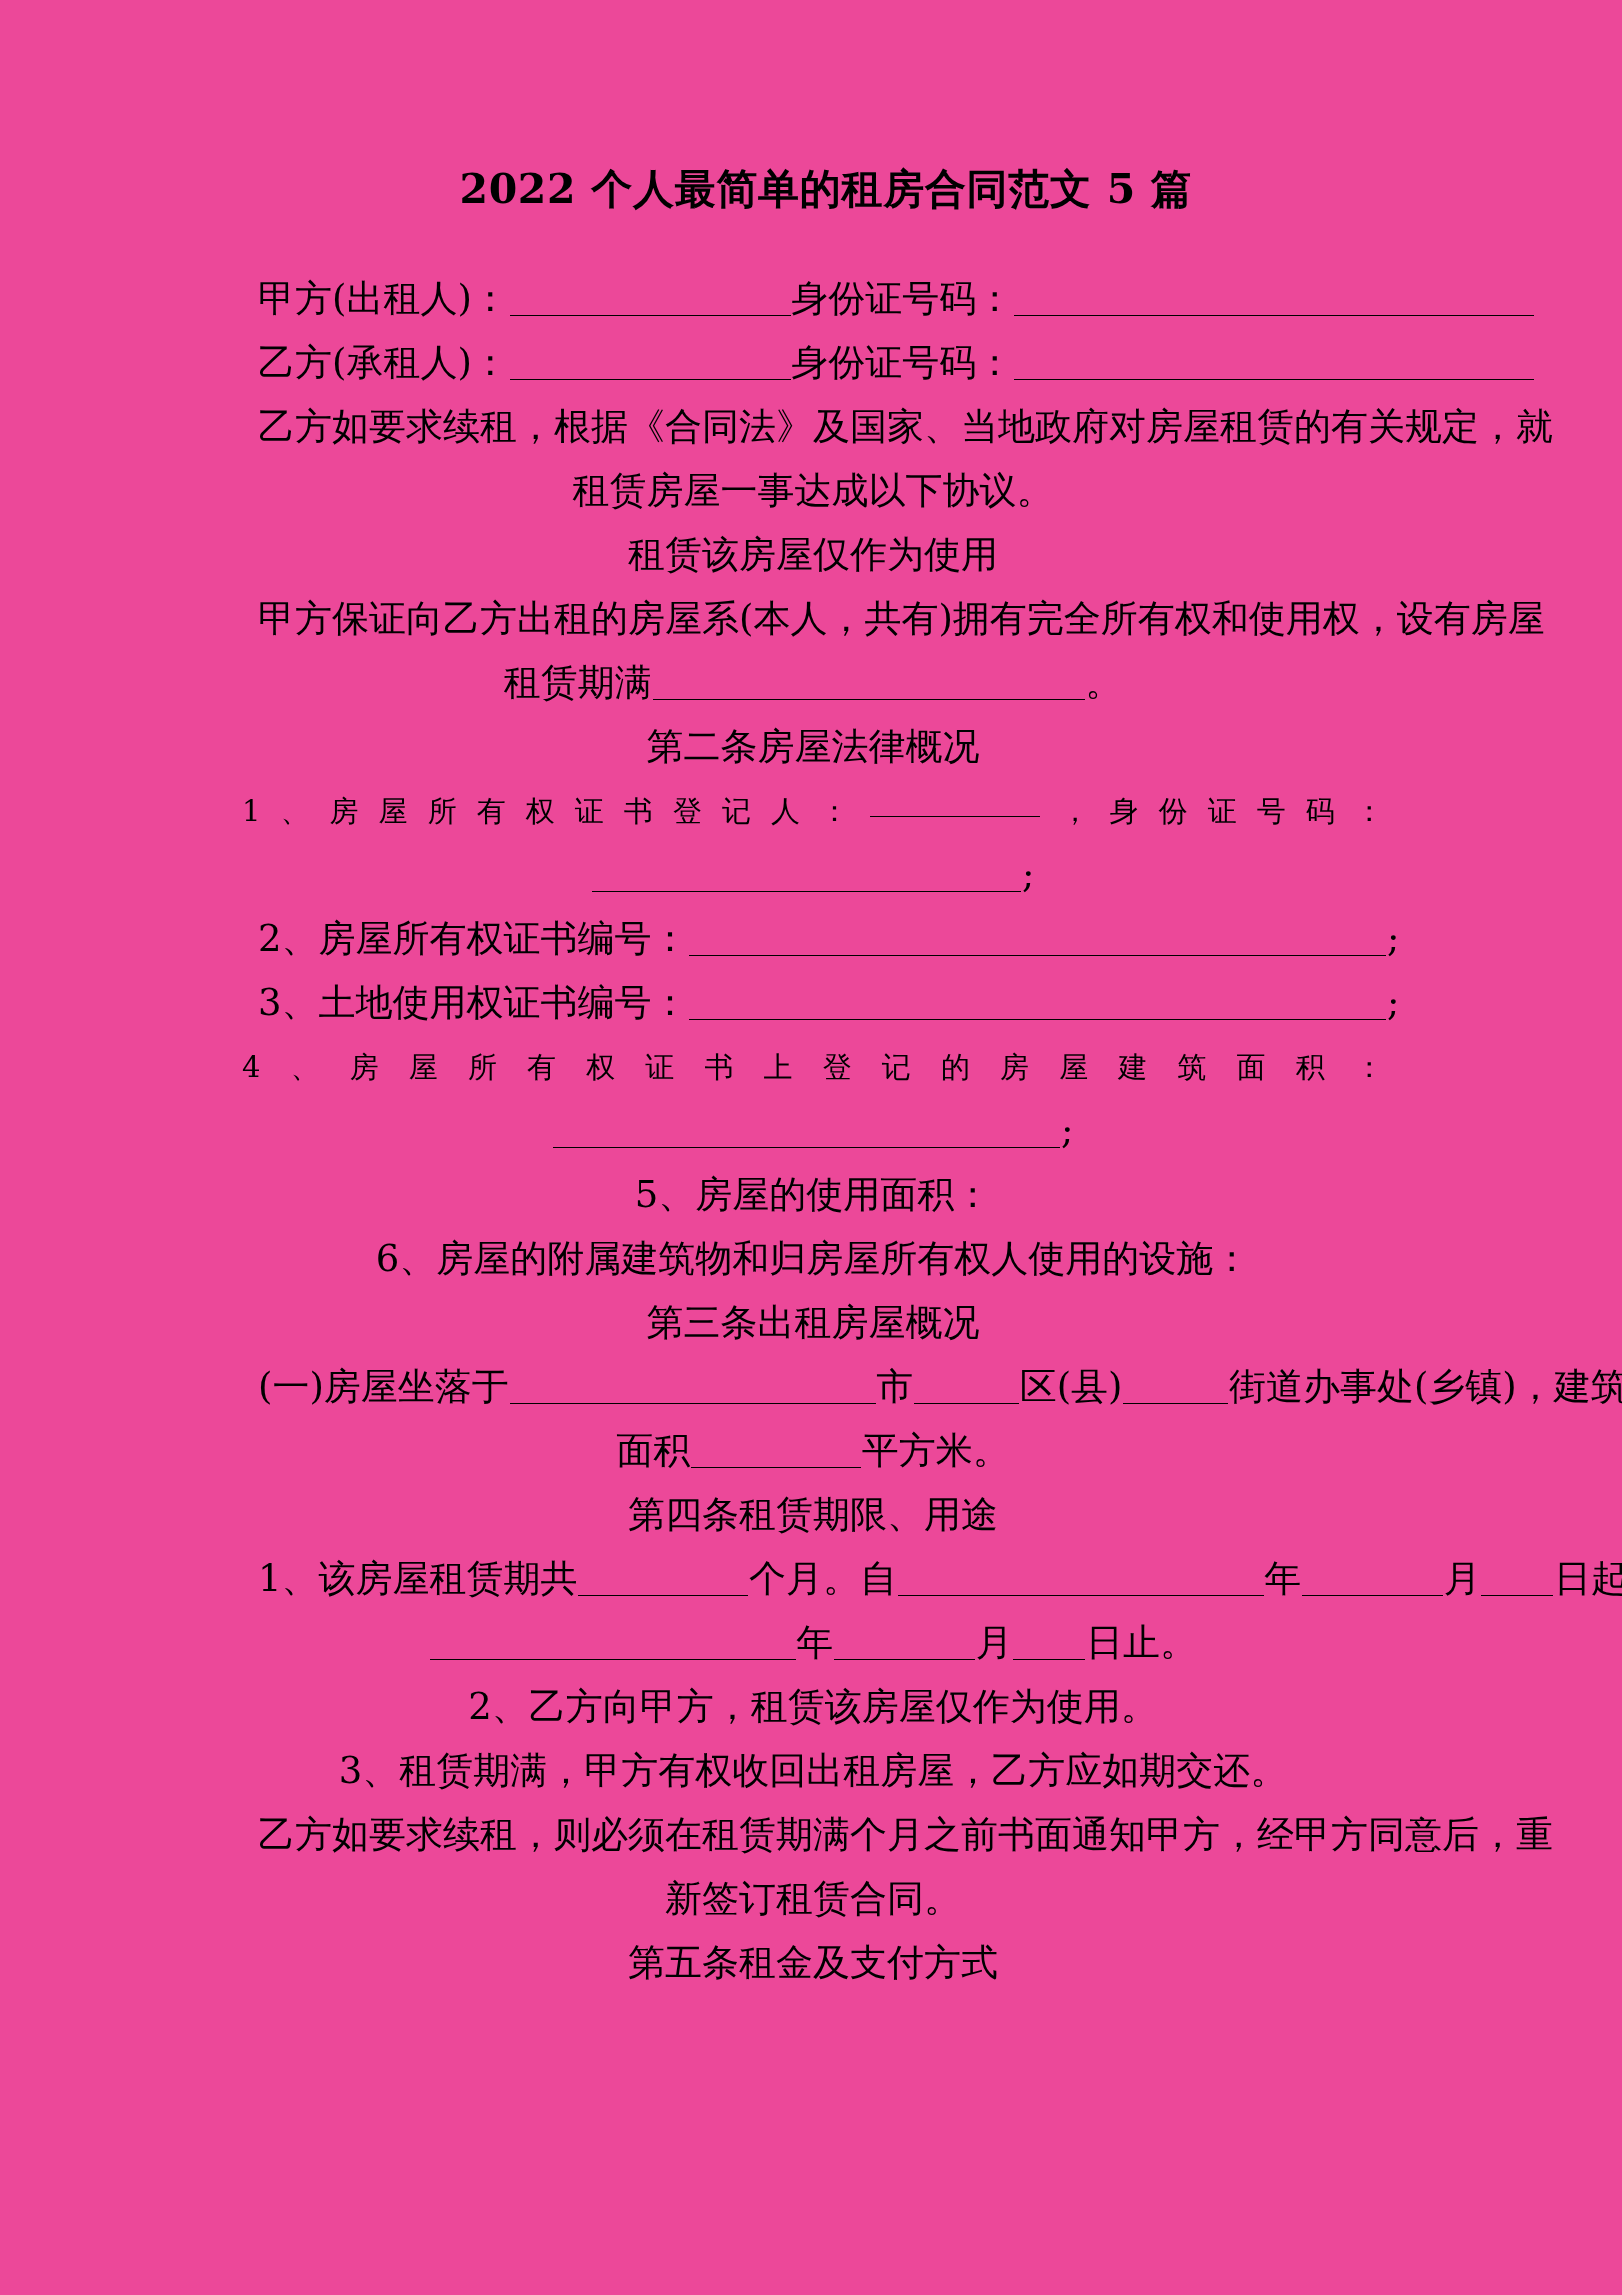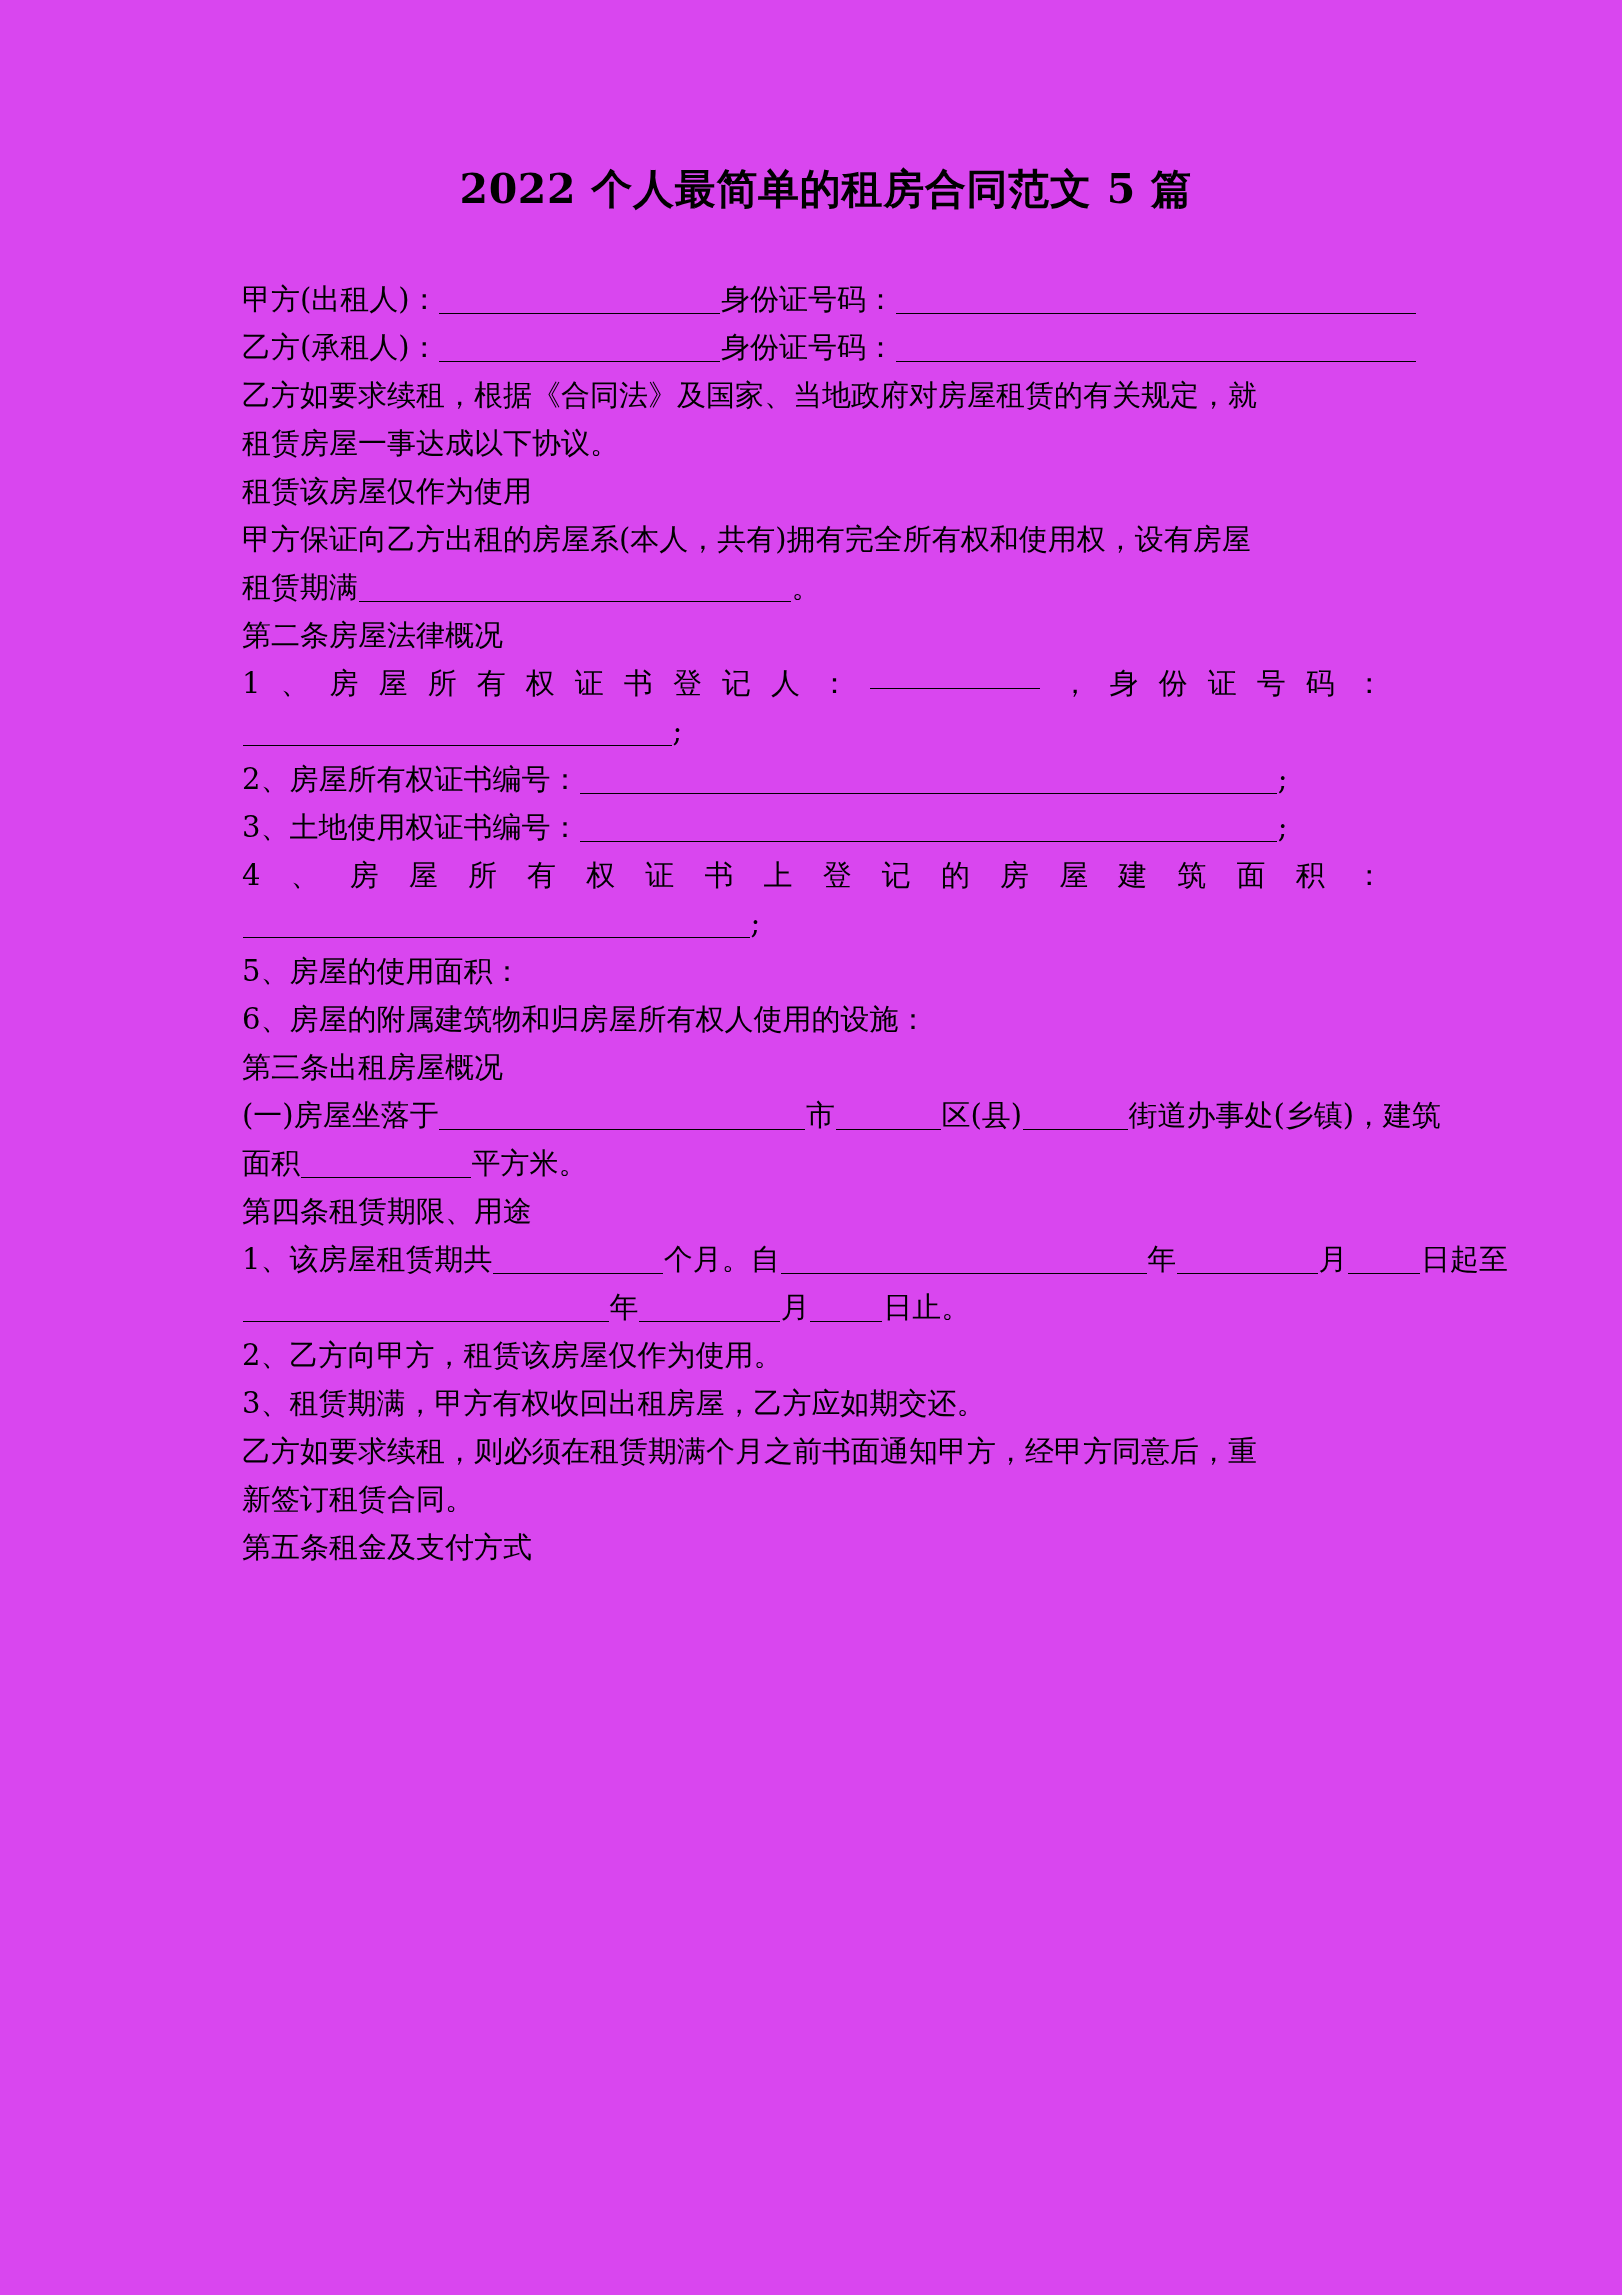--- a/index.html
+++ b/index.html
@@ -11,21 +11,21 @@
     height: 2295px;
     background: #fdfdfd;
     font-family: "DejaVu Serif", "Liberation Serif", serif;
     color: #000000;
     overflow: hidden;
   }
   .page {
     position: relative;
     width: 1623px;
     height: 2295px;
-    background: #d946ef;
+    background: #ec4899;
     box-sizing: border-box;
     padding: 12px;
   }
   .content {
     position: absolute;
     left: 242px;
     top: 164px;
     width: 1142px;
   }
 
@@ -34,25 +34,26 @@
     font-weight: bold;
     text-align: center;
     letter-spacing: 0.7px;
     line-height: 1.25;
     margin: 0 0 60px 0;
     padding-left: 26px;
   }
 
   
   .line {
-    font-size: 29px;
+    font-size: 37px;
     line-height: 48px;
-    margin: 0;
+    margin: 16px;
     white-space: nowrap;
     letter-spacing: 0;
+    text-align: center;
   }
   
   .justified {
     font-size: 29px;
     line-height: 48px;
     margin: 0;
     display: flex;
     justify-content: space-between;
     width: 100%;
   }

